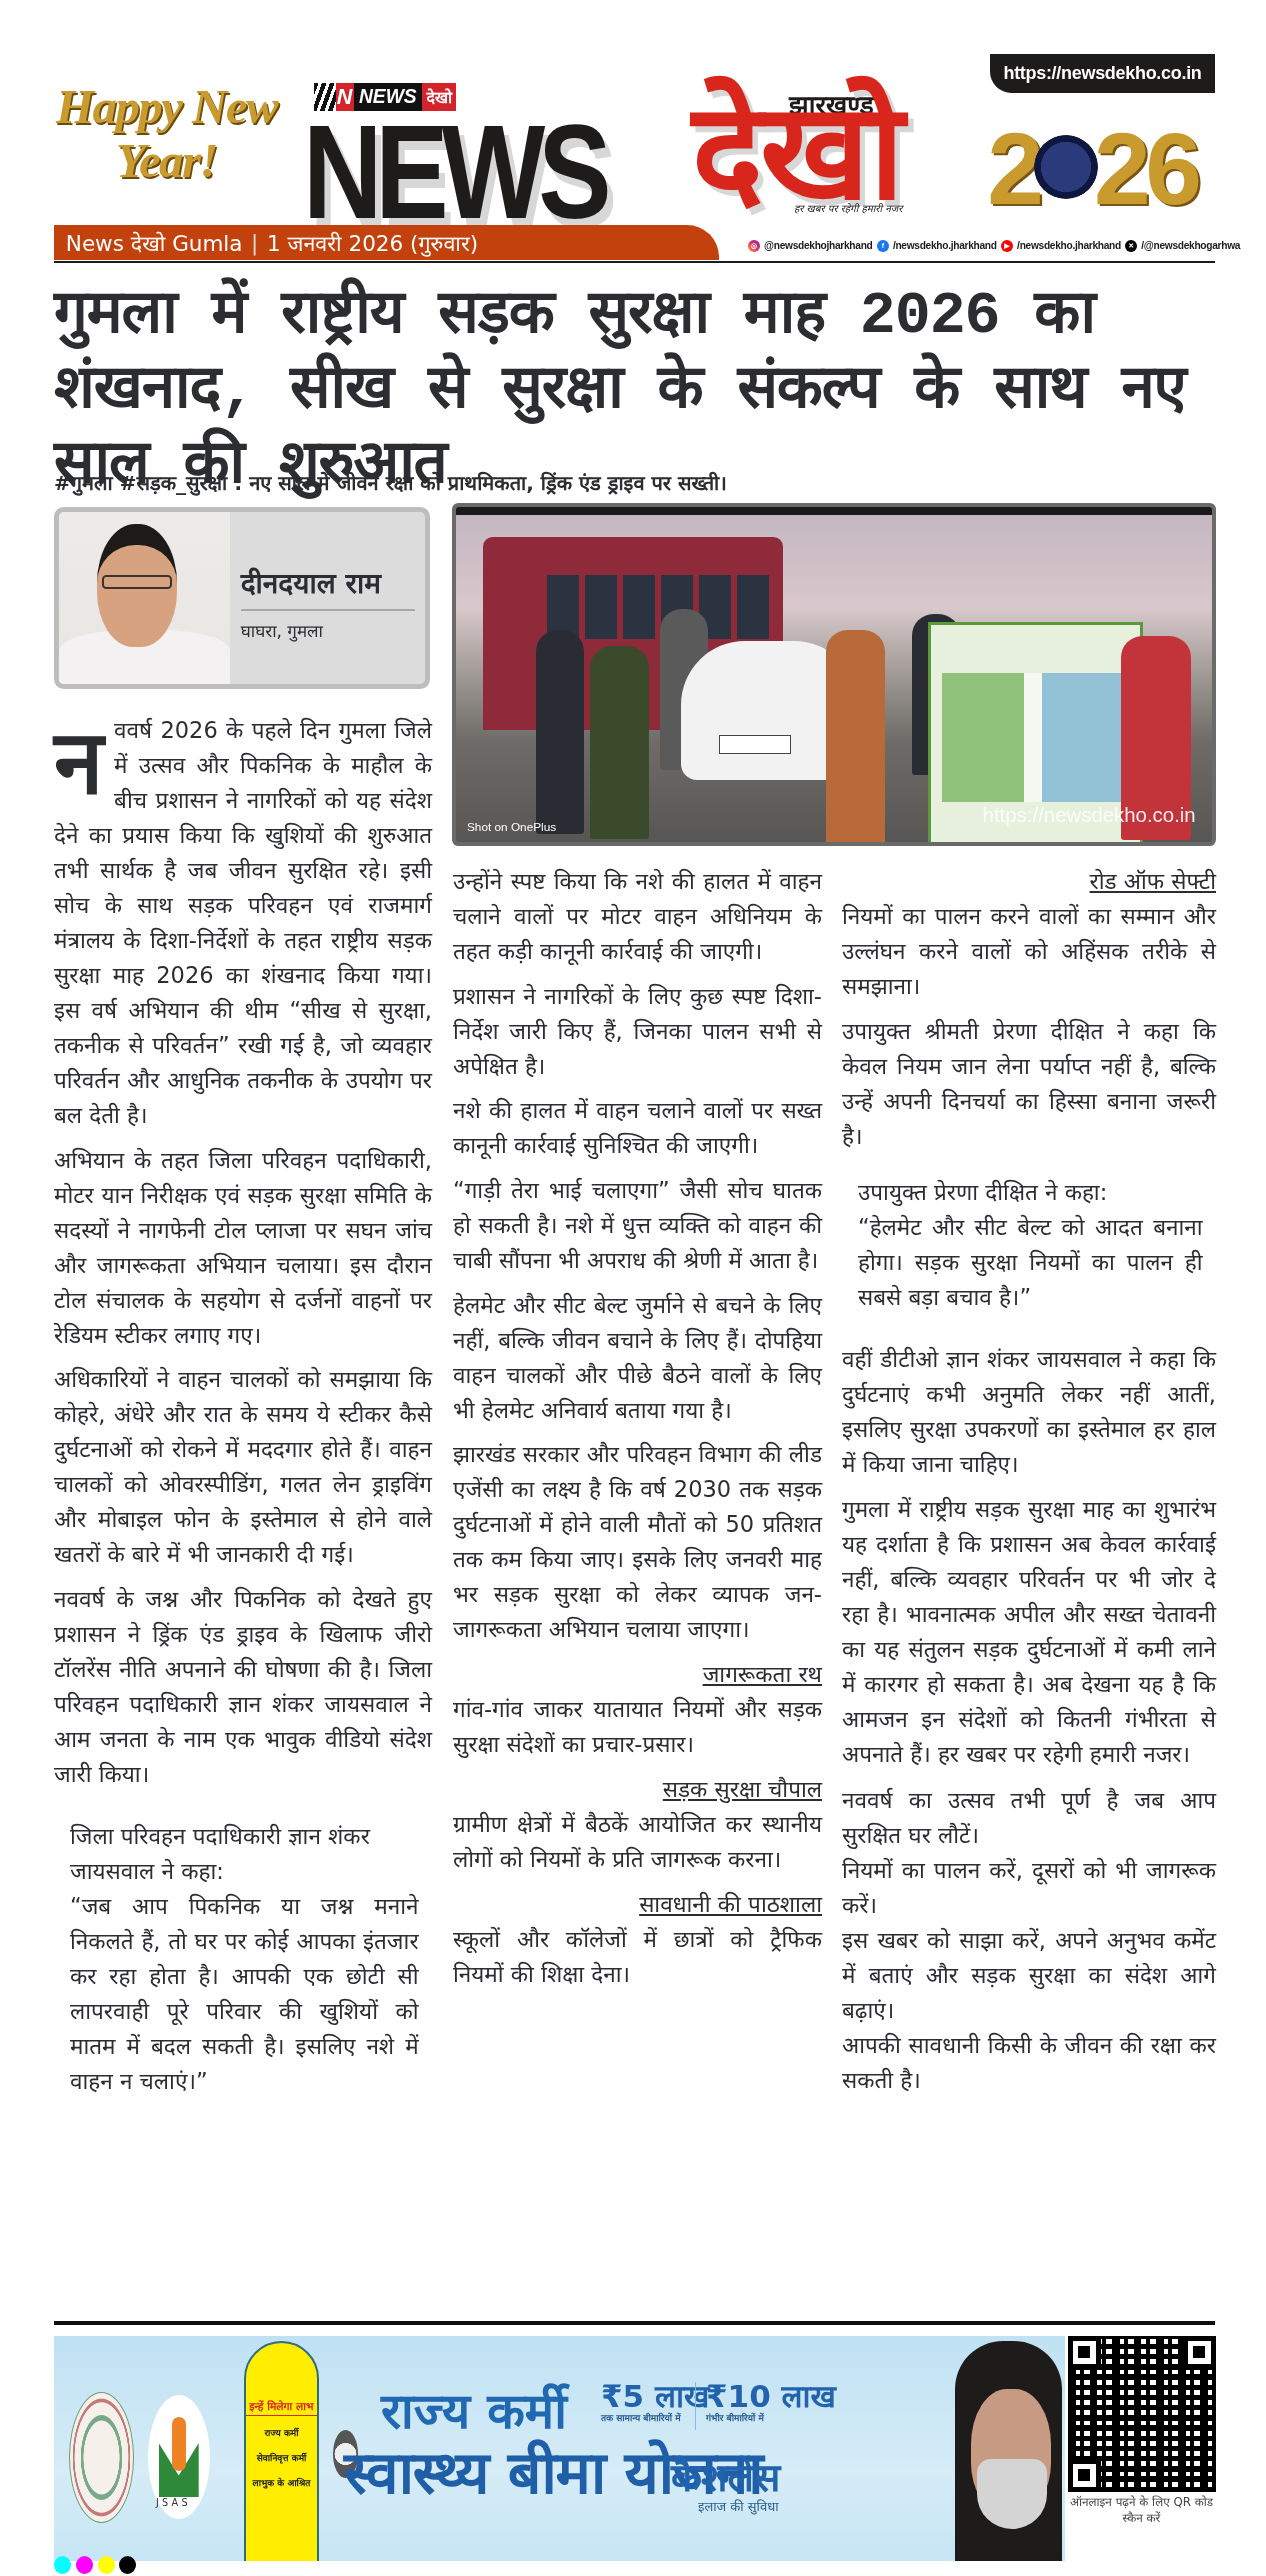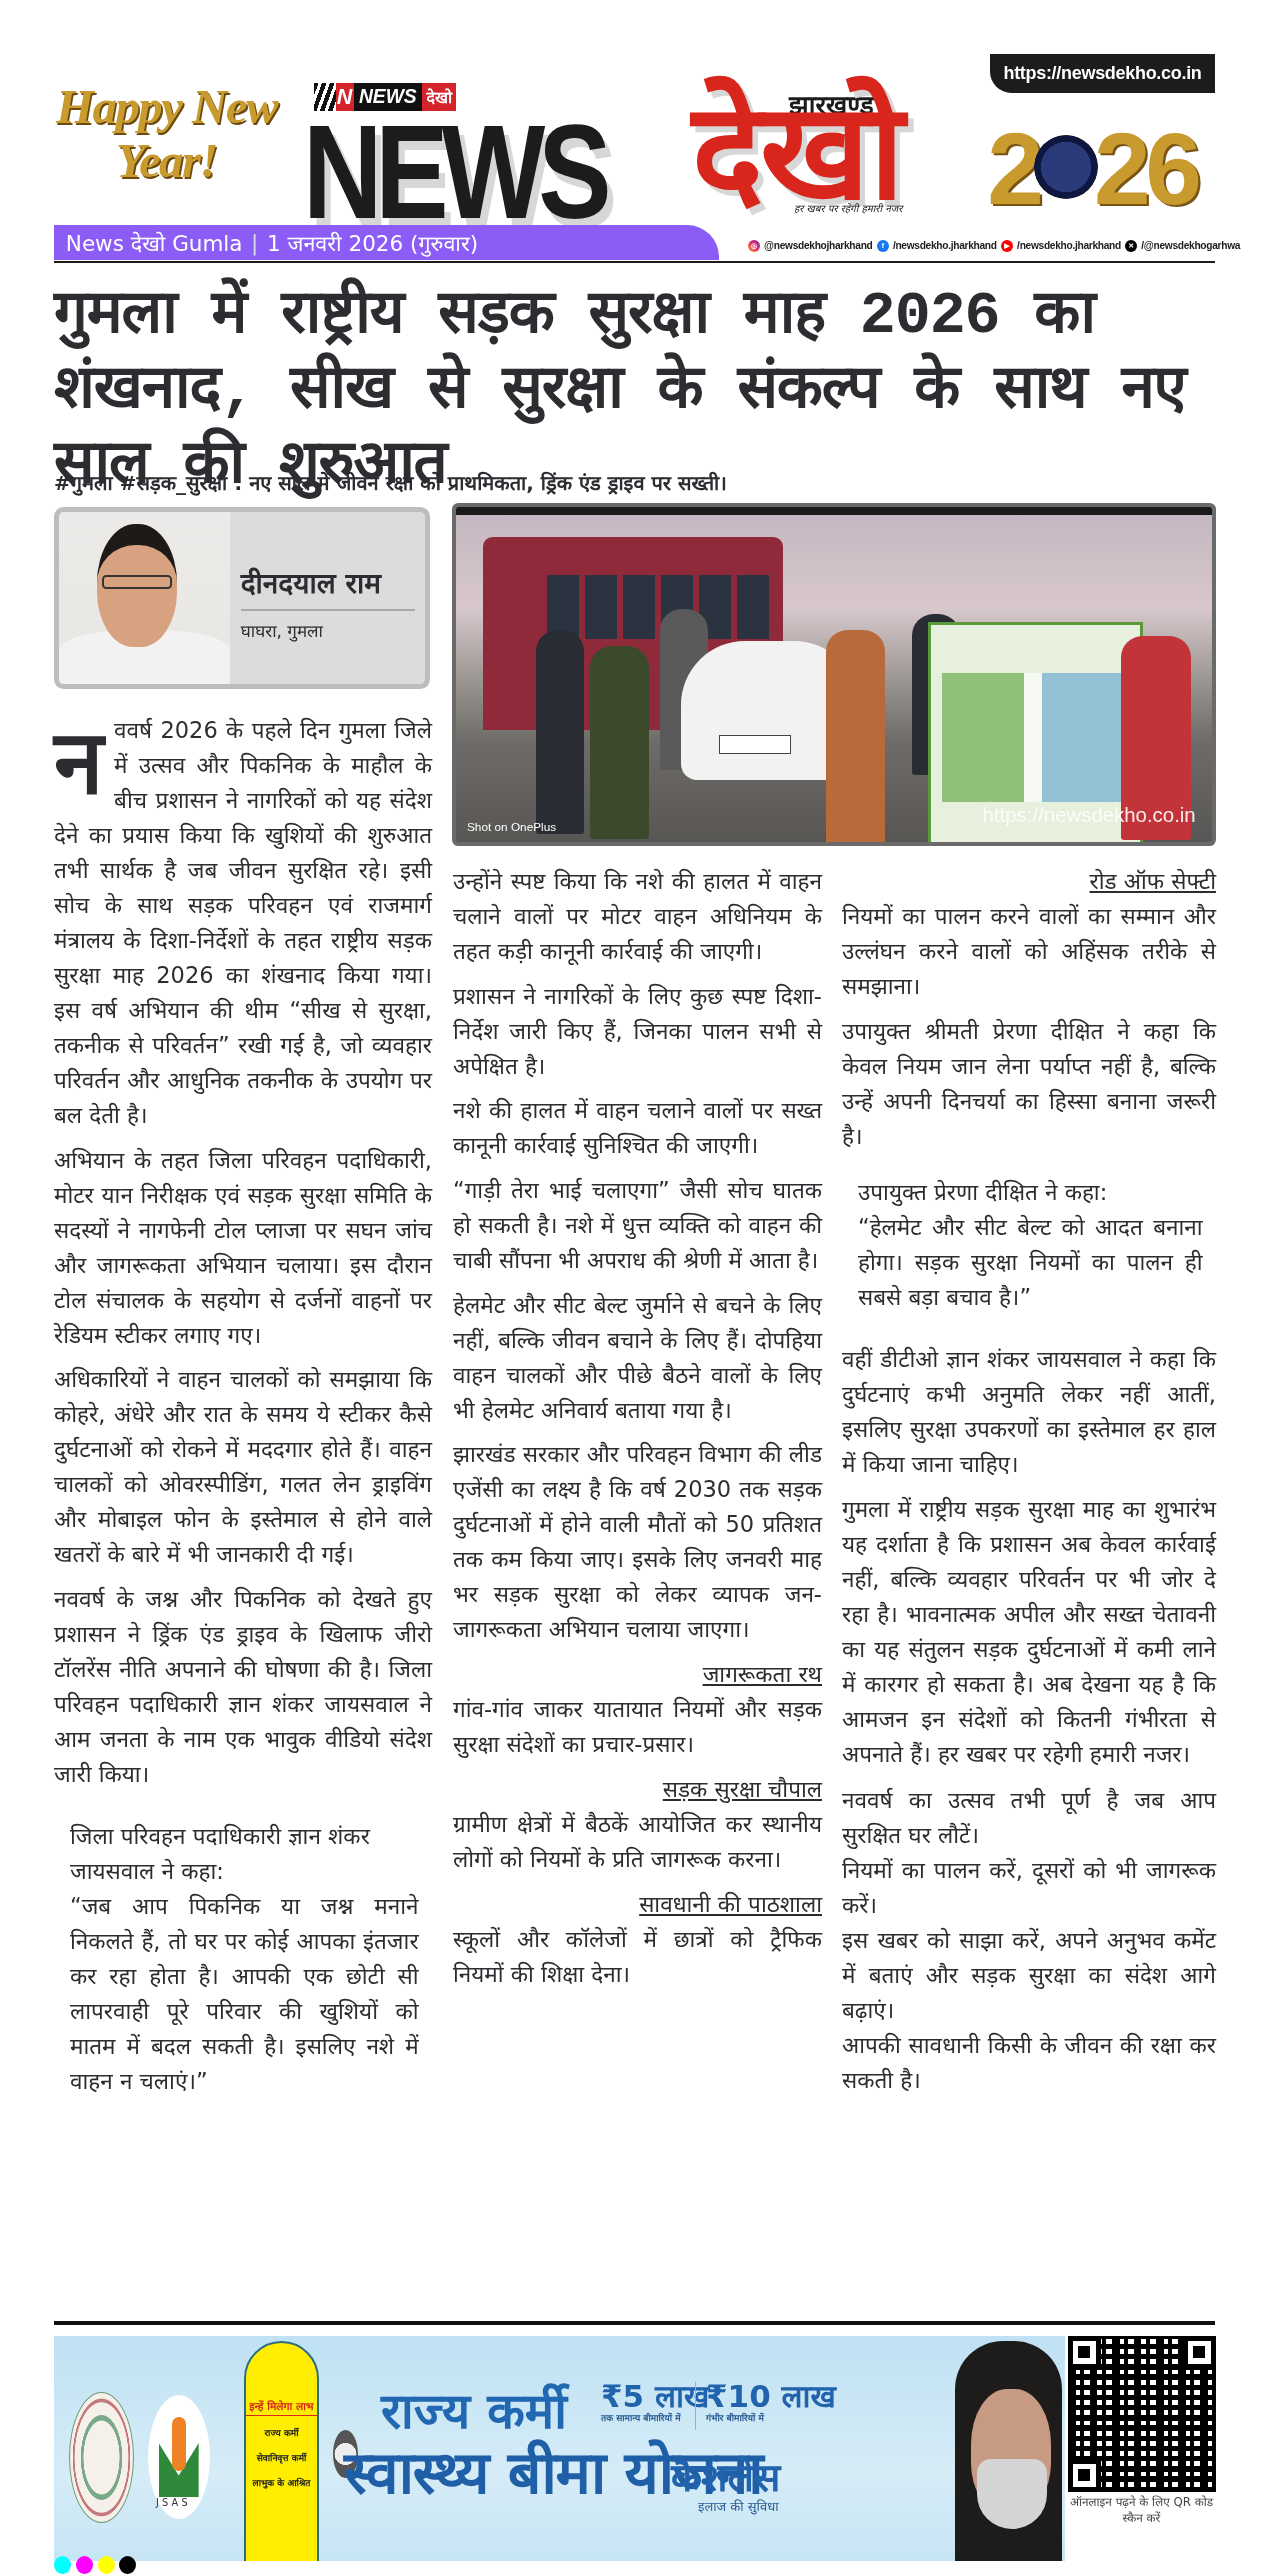--- a/index.html
+++ b/index.html
@@ -27,21 +27,21 @@
               transform-origin:left top; text-shadow:7.5px 8.6px 0 #d7d7d7; font-weight:bold; }
   .big-dekho { left:692px; top:80px; font-size:134px; line-height:145px; color:#d9261c; font-weight:bold;
                text-shadow:5.4px 6.4px 0 #d7d7d7; letter-spacing:-3.2px; }
   .jharkhand { left:789px; top:86px; font-size:26px; color:#1e1b1b; font-weight:bold;text-align:center; }
   .tagline { left:794px; top:201px; font-size:10px; color:#1e1b1b; font-style:italic; }
   .year-badge { left:982px; top:118px; width:220px; height:102px; display:flex; align-items:center; justify-content:center;
                 font-family:"Liberation Sans", sans-serif; font-weight:bold; font-size:102px; color:#c99a2e;
                 text-shadow:2.1px 2.1px 0 #7a5414; letter-spacing:-5.4px; }
   .clock { width:64px; height:64px; border-radius:50%; background:radial-gradient(circle,#2a3a7a 0 55%,#0e1740 56% 70%,#d9a93d 71% 100%);
            display:inline-block; margin:0 -4.3px; position:relative; top:-2.1px; }
-  .dateline { left:54px; top:225px; width:665px; height:35px; background:#8b5cf6; color:#fff;
+  .dateline { left:54px; top:225px; width:665px; height:35px; background:#c2410c; color:#fff;
               border-radius:0 32px 0 0; font-size:21.5px; display:flex; align-items:center; padding-left:11.8px; box-sizing:border-box; }
   .dateline .sep { margin:0 8.6px; color:#ddd; }
   .socials { left:748px; top:240px; display:flex; align-items:center; gap:4.3px; font-size:10.2px; color:#1e1b1b;
              font-family:"Liberation Sans", sans-serif; font-weight:bold; letter-spacing:-0.3px; }
   .socials .ic { width:11.8px; height:11.8px; border-radius:50%; display:inline-flex; align-items:center; justify-content:center;
                  color:#fff; font-size:7px; }
   .masthead-rule { left:54px; top:261px; width:1161px; height:2.1px; background:#1e1b1b; }
 
   
   .headline { left:54px; top:279px; width:1164px; font-size:60px; line-height:75px; font-weight:bold; color:#2b2d31;

